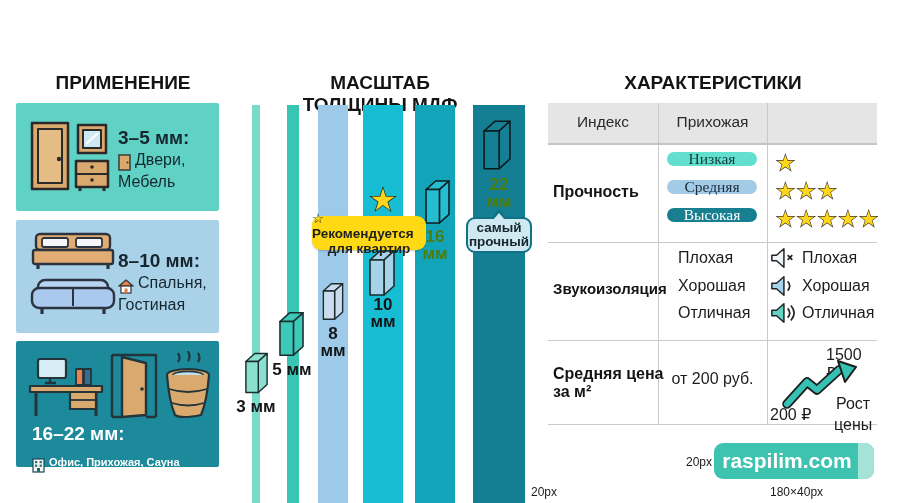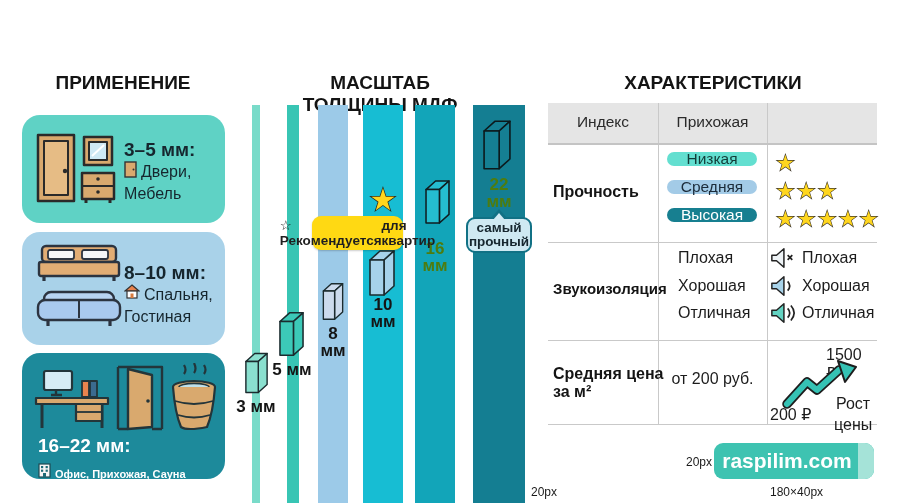--- a/index.html
+++ b/index.html
@@ -7,62 +7,62 @@
           font-family:"Liberation Sans","DejaVu Sans",sans-serif;color:#111;}
   .abs{position:absolute;}
   .ctr{text-align:center;}
   
   #title{left:0;top:14px;width:880px;font-size:34px;font-weight:800;letter-spacing:.5px;text-align:center;color:#0d0d0d;}
   .section-h{top:72px;font-size:19px;font-weight:800;color:#141414;text-align:center;}
   #sec-app{left:23px;width:200px;}
   #sec-scale{left:280px;width:200px;}
   #sec-char{left:613px;width:200px;}
   
-  .card{left:22px;width:203px;border-radius:18px;margin-top:12px;}
+  .card{left:16px;width:203px;border-radius:2px;}
   #card1{top:103px;height:108px;background:var(--card1,#5fd2c5);}
   #card2{top:220px;height:113px;background:var(--card2,#a9d2e9);}
   #card3{top:341px;height:126px;background:var(--card3,#1d8a9b);}
   .card-text{position:absolute;left:102px;top:24px;width:96px;color:#16262e;}
   .card-range{font-size:19px;font-weight:800;line-height:22px;}
-  .card-line{font-size:16px;line-height:22px;display:flex;align-items:flex-start;gap:4px;}
+  .card-line{font-size:16px;line-height:22px;display:flex;align-items:flex-end;gap:4px;}
   #card3 .card3-text{position:absolute;left:16px;top:82px;color:#fff;width:180px;}
   #card3 .card-range{color:#fff;}
   #card3 .card-line{color:#fff;font-size:11px;font-weight:700;margin-top:6px;}
   
   .bar{top:105px;height:398px;}
   #bar1{left:252px;width:8px; background:var(--bar1,#79dbc9);}
   #bar2{left:287px;width:12px;background:var(--bar2,#38c5b4);}
   #bar3{left:318px;width:30px;background:var(--bar3,#9ccae8);}
   #bar4{left:363px;width:40px;background:var(--bar4,#17bdd3);}
   #bar5{left:415px;width:40px;background:var(--bar5,#12a5b9);}
   #bar6{left:473px;width:52px;background:var(--bar6,#147e92);}
   .bar-label{font-size:17px;font-weight:800;color:#151515;}
   .bar-label-stacked{font-size:17px;font-weight:800;line-height:17px;text-align:center;color:#151515;}
   .white{color:#4d7c0f;}
   #big-star{left:364px;top:185px;width:38px;text-align:center;font-size:30px;line-height:30px;
             color:var(--star,#ffd61e);-webkit-text-stroke:1.5px #2e2a1c;paint-order:stroke fill;}
-  #badge-recommended{left:312px;top:216px;width:91px;height:34px;background:var(--badge-yellow,#ffd913);
-       border-radius:9px;display:flex;flex-direction:row;justify-content:center;align-items:center;
+  #badge-recommended{left:312px;top:216px;width:114px;height:34px;background:var(--badge-yellow,#ffd913);
+       border-radius:9px;display:flex;flex-direction:column;justify-content:center;align-items:center;
        font-size:13.5px;font-weight:800;color:#1f1f1f;line-height:15px;box-shadow:0 1px 2px rgba(0,0,0,.2);}
   #badge-strongest{left:466px;top:217px;width:62px;height:32px;background:var(--bubble-bg,#cfe9f2);
        border:2px solid var(--bubble-border,#117185);border-radius:9px;display:flex;flex-direction:column;
        justify-content:center;align-items:center;font-size:13.5px;font-weight:700;color:#16262e;line-height:14px;}
   #badge-strongest:before{content:"";position:absolute;top:-10px;left:50%;margin-left:-8px;
        border:8px solid transparent;border-top:none;border-bottom:9px solid var(--bubble-border,#117185);}
   #badge-strongest:after{content:"";position:absolute;top:-6px;left:50%;margin-left:-6px;
        border:6px solid transparent;border-top:none;border-bottom:7px solid var(--bubble-bg,#cfe9f2);}
   
   #table{left:548px;top:103px;width:329px;height:322px;}
   #thead{left:0;top:0;width:329px;height:40px;background:var(--header-bg,#e5e5e5);}
   .th{position:absolute;top:10px;font-size:15.5px;color:#2b2b2b;text-align:center;}
   .vline{position:absolute;top:0;width:1px;height:322px;background:var(--line,#c9c9c9);}
   .hline{position:absolute;left:0;width:329px;height:1px;background:var(--line,#c9c9c9);}
   .row-label{position:absolute;left:5px;font-size:16px;font-weight:700;color:#141414;}
   .pill{position:absolute;left:119px;width:90px;height:14px;border-radius:11px;
-        display:flex;align-items:center;justify-content:center;font-size:15.5px;}
+        display:flex;align-items:center;justify-content:center;font-size:15.5px;font-family:Liberation Serif, serif;}
   .stars{position:absolute;left:228px;font-size:21px;line-height:24px;letter-spacing:2px;
          color:var(--star,#ffd61e);-webkit-text-stroke:1.2px #3a3325;paint-order:stroke fill;}
   .val{position:absolute;left:130px;font-size:16px;color:#1c1c1c;}
   .rate{position:absolute;left:222px;display:flex;align-items:center;gap:6px;font-size:16px;color:#1c1c1c;}
   .price-col{font-size:16px;color:#1c1c1c;}
   
   .annotation{font-size:12px;color:#1a1a1a;}
   #site-badge{left:714px;top:443px;width:160px;height:36px;background:var(--site,#3ec3b1);border-radius:9px;
        display:flex;align-items:center;justify-content:center;color:#fff;font-size:21px;font-weight:800;}
   #site-badge .tail{position:absolute;right:0;top:0;width:16px;height:36px;background:var(--site-light,#a5e3d8);
@@ -239,21 +239,21 @@
   <div class="abs bar-label ctr" style="left:230px;top:397px;width:52px">3 мм</div>
   <div class="abs bar-label ctr" style="left:266px;top:360px;width:52px">5 мм</div>
   <div class="abs bar-label-stacked" style="left:313px;top:325px;width:40px">
     <div>8</div>
       <div>мм</div>
   </div>
   <div class="abs bar-label-stacked" style="left:363px;top:296px;width:40px">
     <div>10</div>
       <div>мм</div>
   </div>
-  <div class="abs bar-label-stacked white" style="left:415px;top:240px;width:40px">
+  <div class="abs bar-label-stacked white" style="left:415px;top:228px;width:40px">
     <div>16</div>
       <div>мм</div>
   </div>
   <div class="abs bar-label-stacked white" style="left:479px;top:176px;width:40px">
     <div>22</div>
       <div>мм</div>
   </div>
 
   <div id="big-star" class="abs">★</div>
   <div id="badge-recommended" class="abs">

